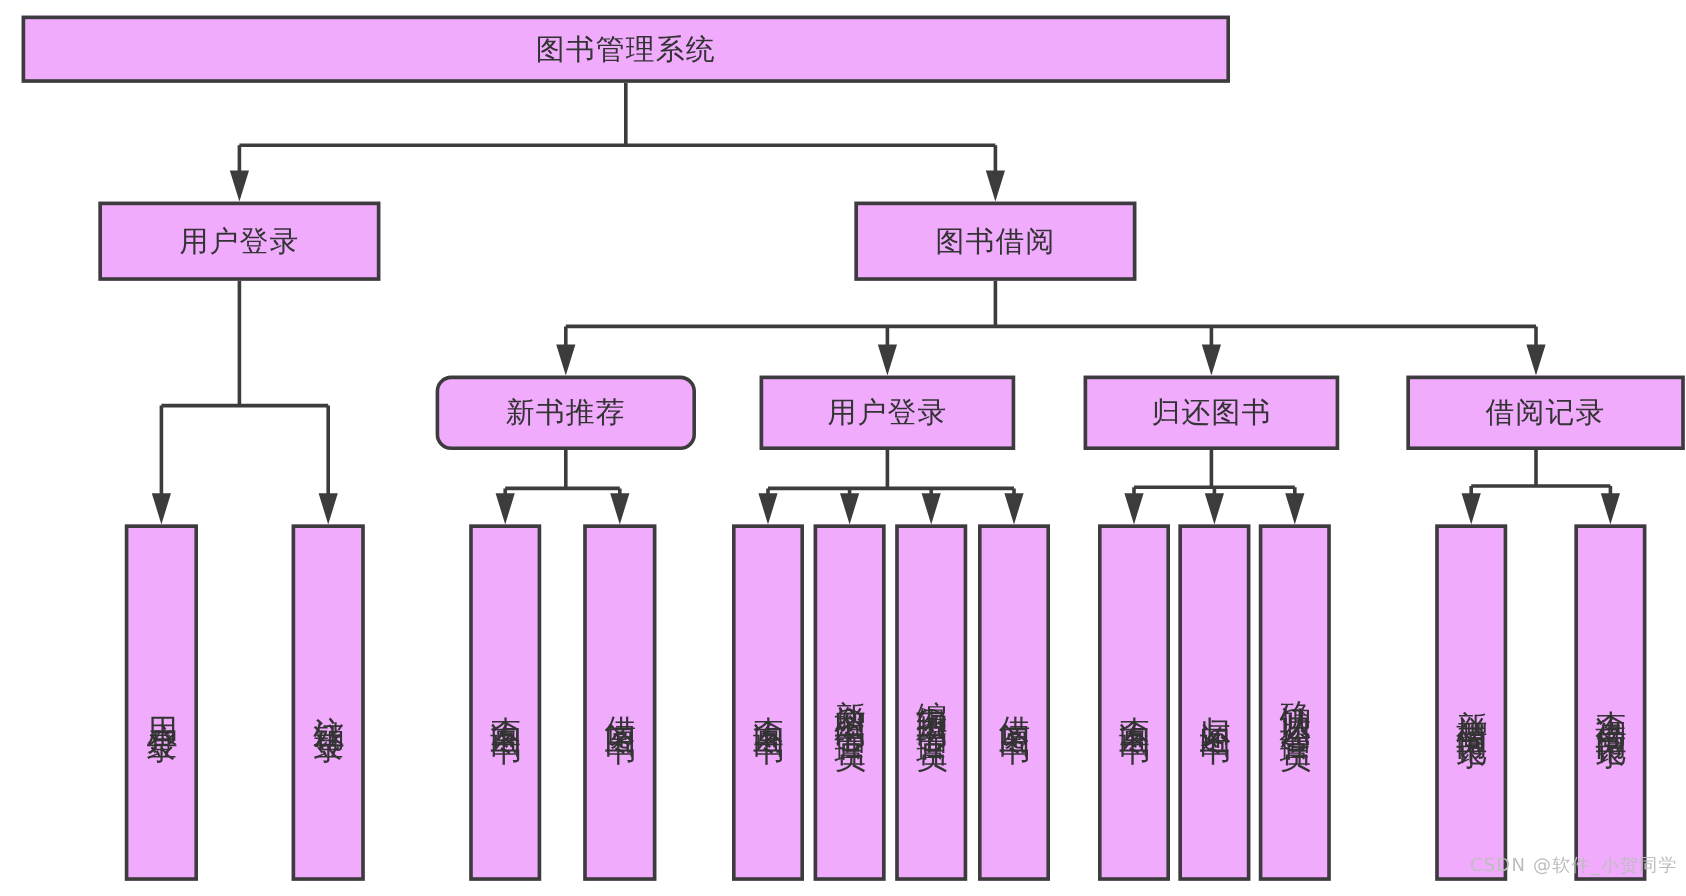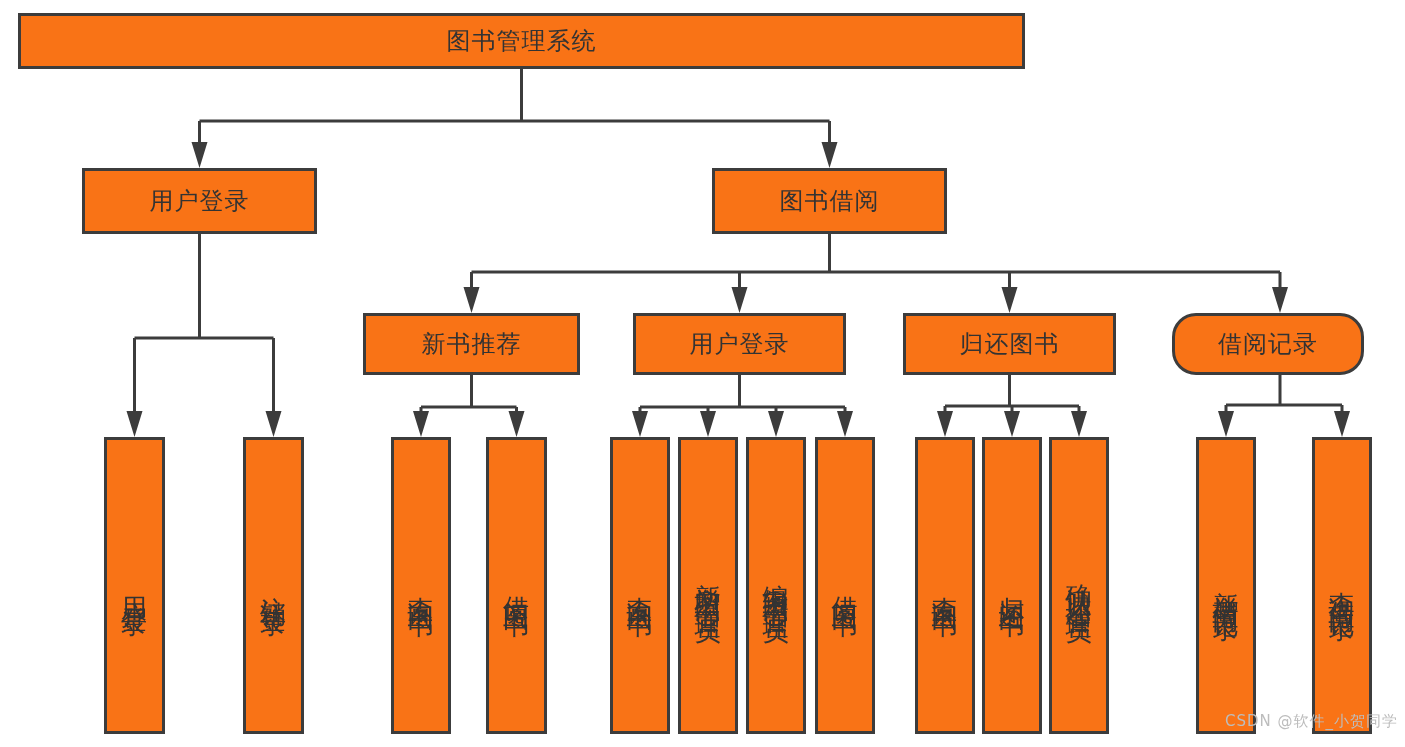--- a/index.html
+++ b/index.html
@@ -4,40 +4,40 @@
 <style>
   html,body{margin:0;padding:0;background:#fff;}
   .stage{
     position:relative;width:1405px;height:747px;overflow:hidden;
     background:var(--background,#fff);
     font-family:"DejaVu Sans","Liberation Sans",sans-serif;
   }
   svg.wires{position:absolute;left:0;top:0;z-index:1;color:var(--line,#3c3c3c);}
   .node{
     position:absolute;box-sizing:border-box;z-index:2;
-    background:#f97316;border:3px solid var(--line,#3c3c3c);
+    background:#f0abfc;border:3px solid var(--line,#3c3c3c);
     color:var(--text,#333);
     display:flex;align-items:center;justify-content:center;
     text-align:center;white-space:nowrap;
   }
   .hbox{font-size:24px;letter-spacing:1px;}
   .vbox{
     writing-mode:vertical-rl;text-orientation:mixed;
     font-size:26px;letter-spacing:5px;line-height:1;
   }
   
   .n-root{left:18px;top:13px;width:1007px;height:56px;}
   
   .n-login{left:82px;top:168px;width:235px;height:66px;}
   .n-mgmt{left:712px;top:168px;width:235px;height:66px;}
   
-  .n-l3a{left:363px;top:313px;width:217px;height:62px;}
+  .n-l3a{left:363px;top:313px;width:217px;height:62px;border-radius:13px;}
   .n-l3b{left:633px;top:313px;width:213px;height:62px;}
   .n-l3c{left:903px;top:313px;width:213px;height:62px;}
-  .n-l3d{left:1172px;top:313px;width:192px;height:62px;border-radius:24px;}
+  .n-l3d{left:1172px;top:313px;width:232px;height:62px;}
   
   .leaf{top:437px;height:297px;}
   .lf1{left:104px;width:61px;}
   .lf2{left:243px;width:61px;}
   .lf3{left:391px;width:60px;}
   .lf4{left:486px;width:61px;}
   .lf5{left:610px;width:60px;}
   .lf6{left:678px;width:60px;}
   .lf7{left:746px;width:60px;}
   .lf8{left:815px;width:60px;}

